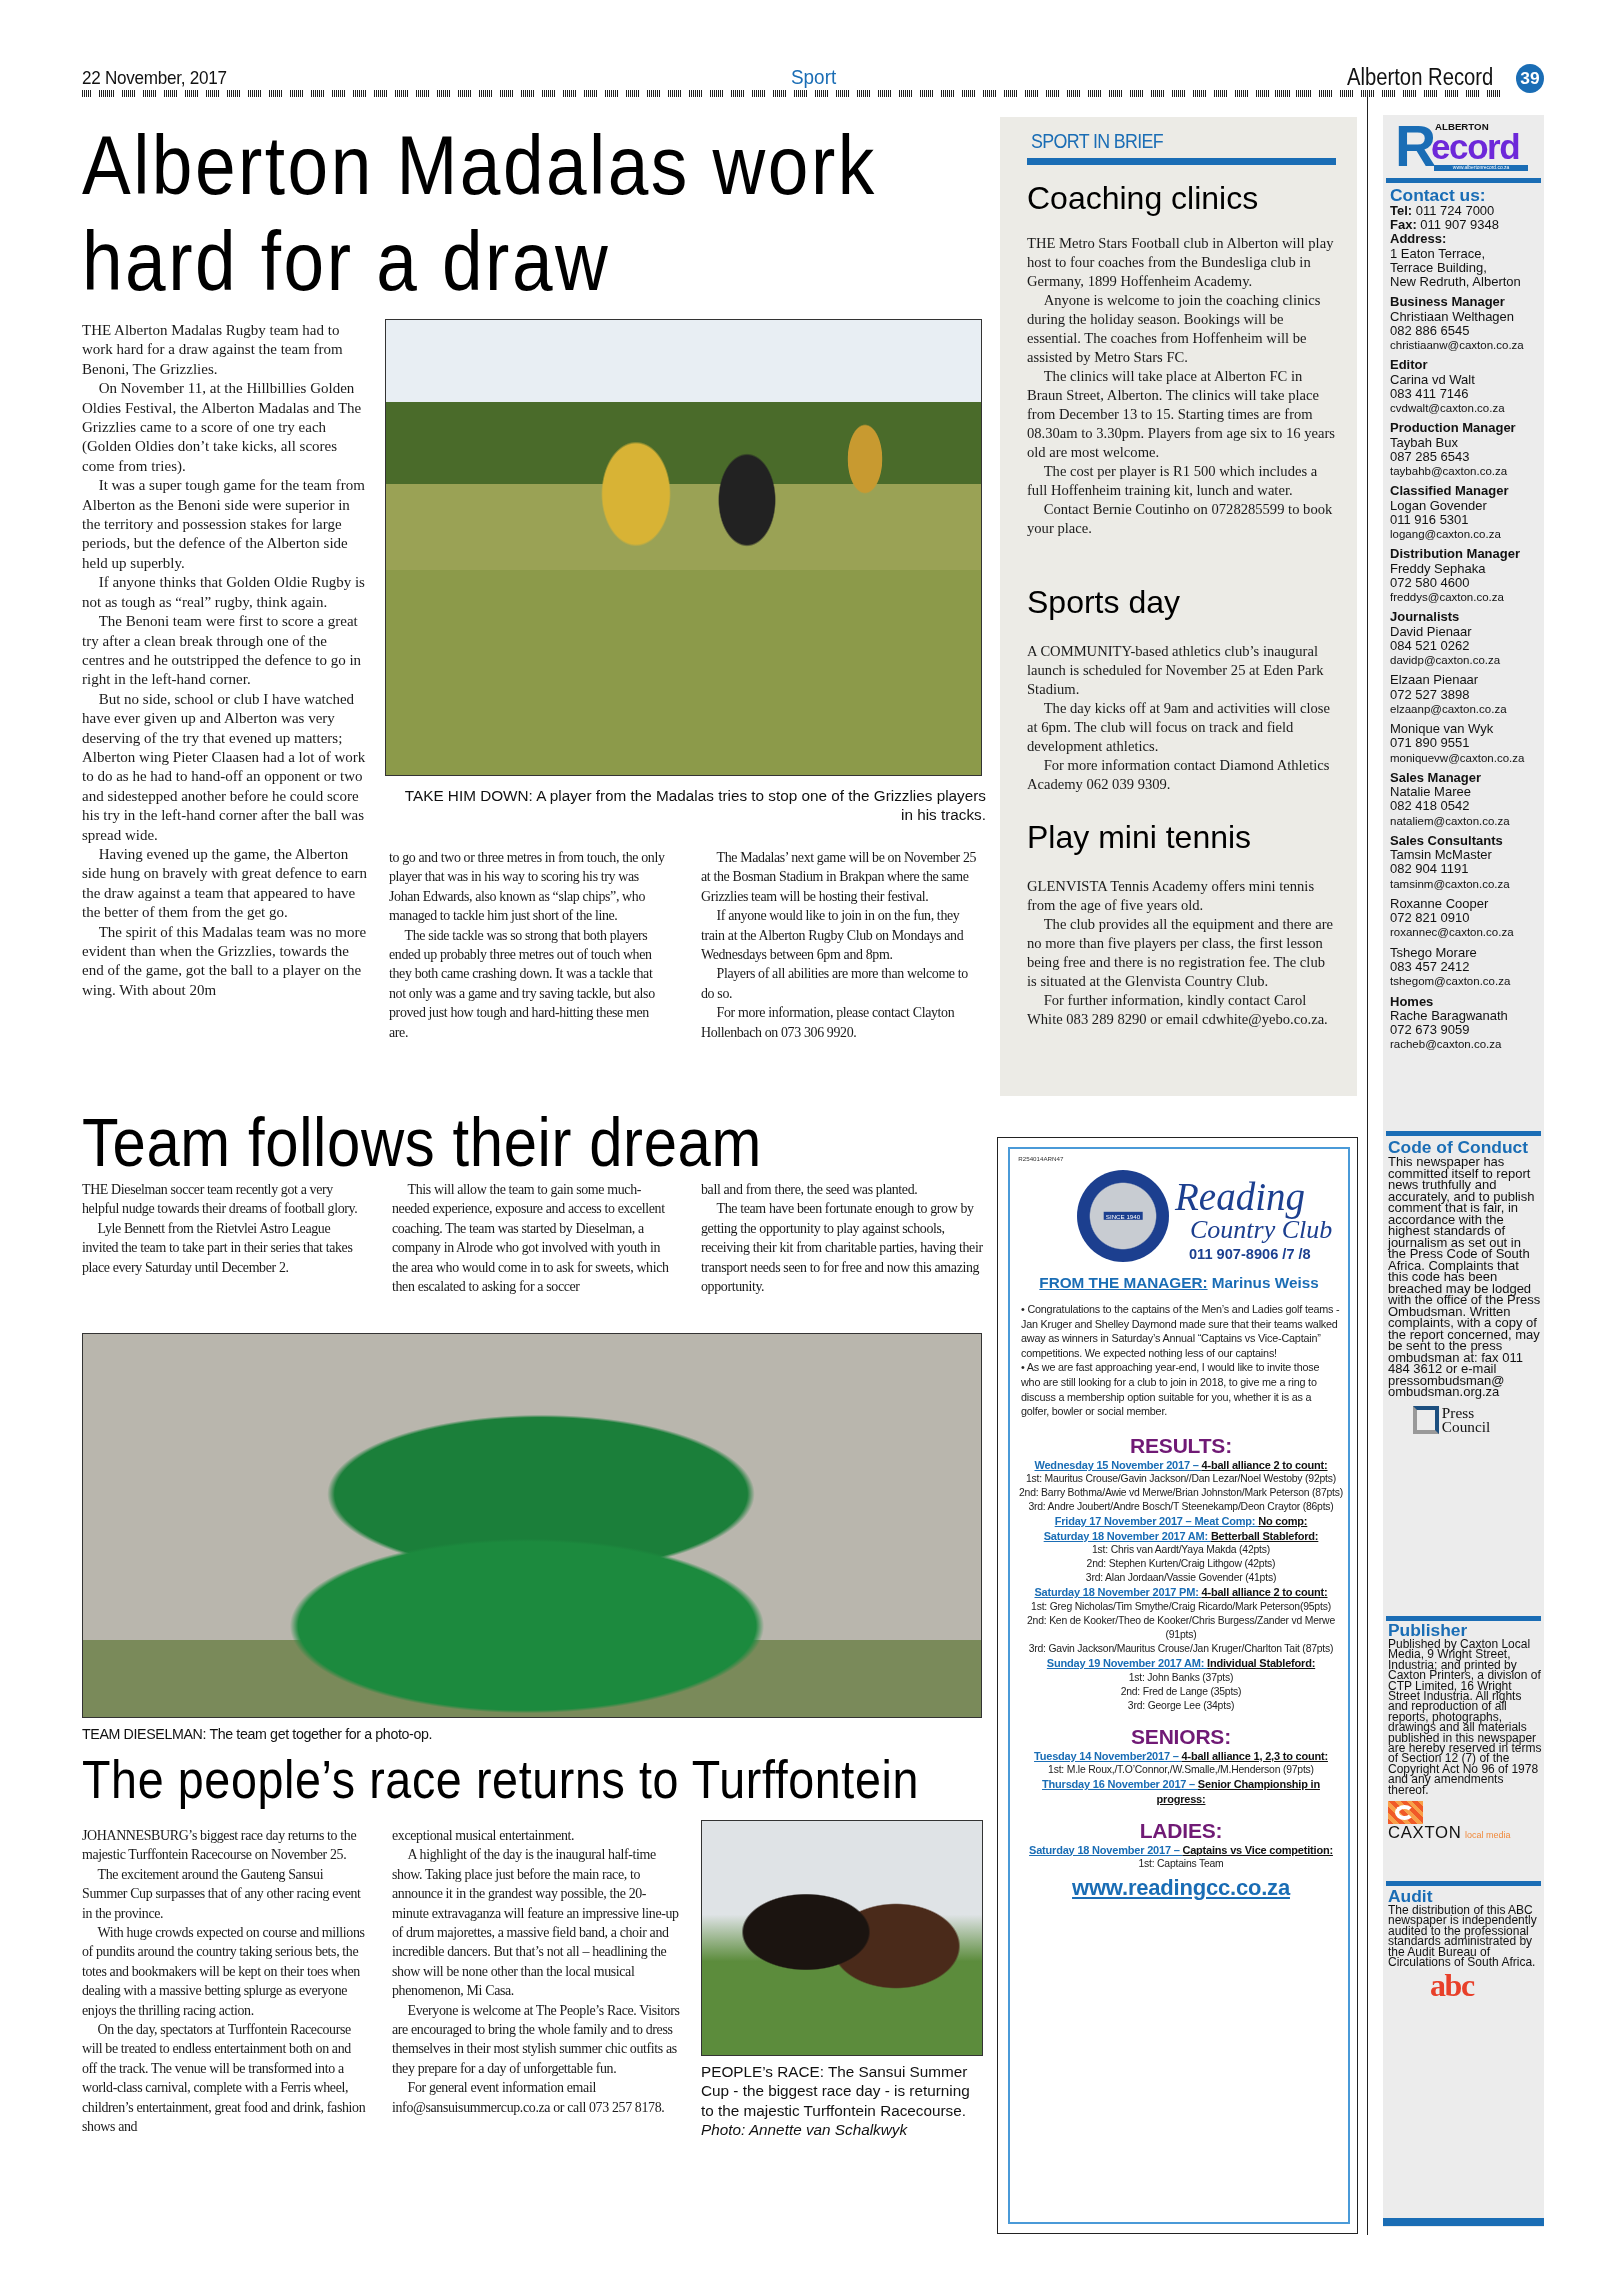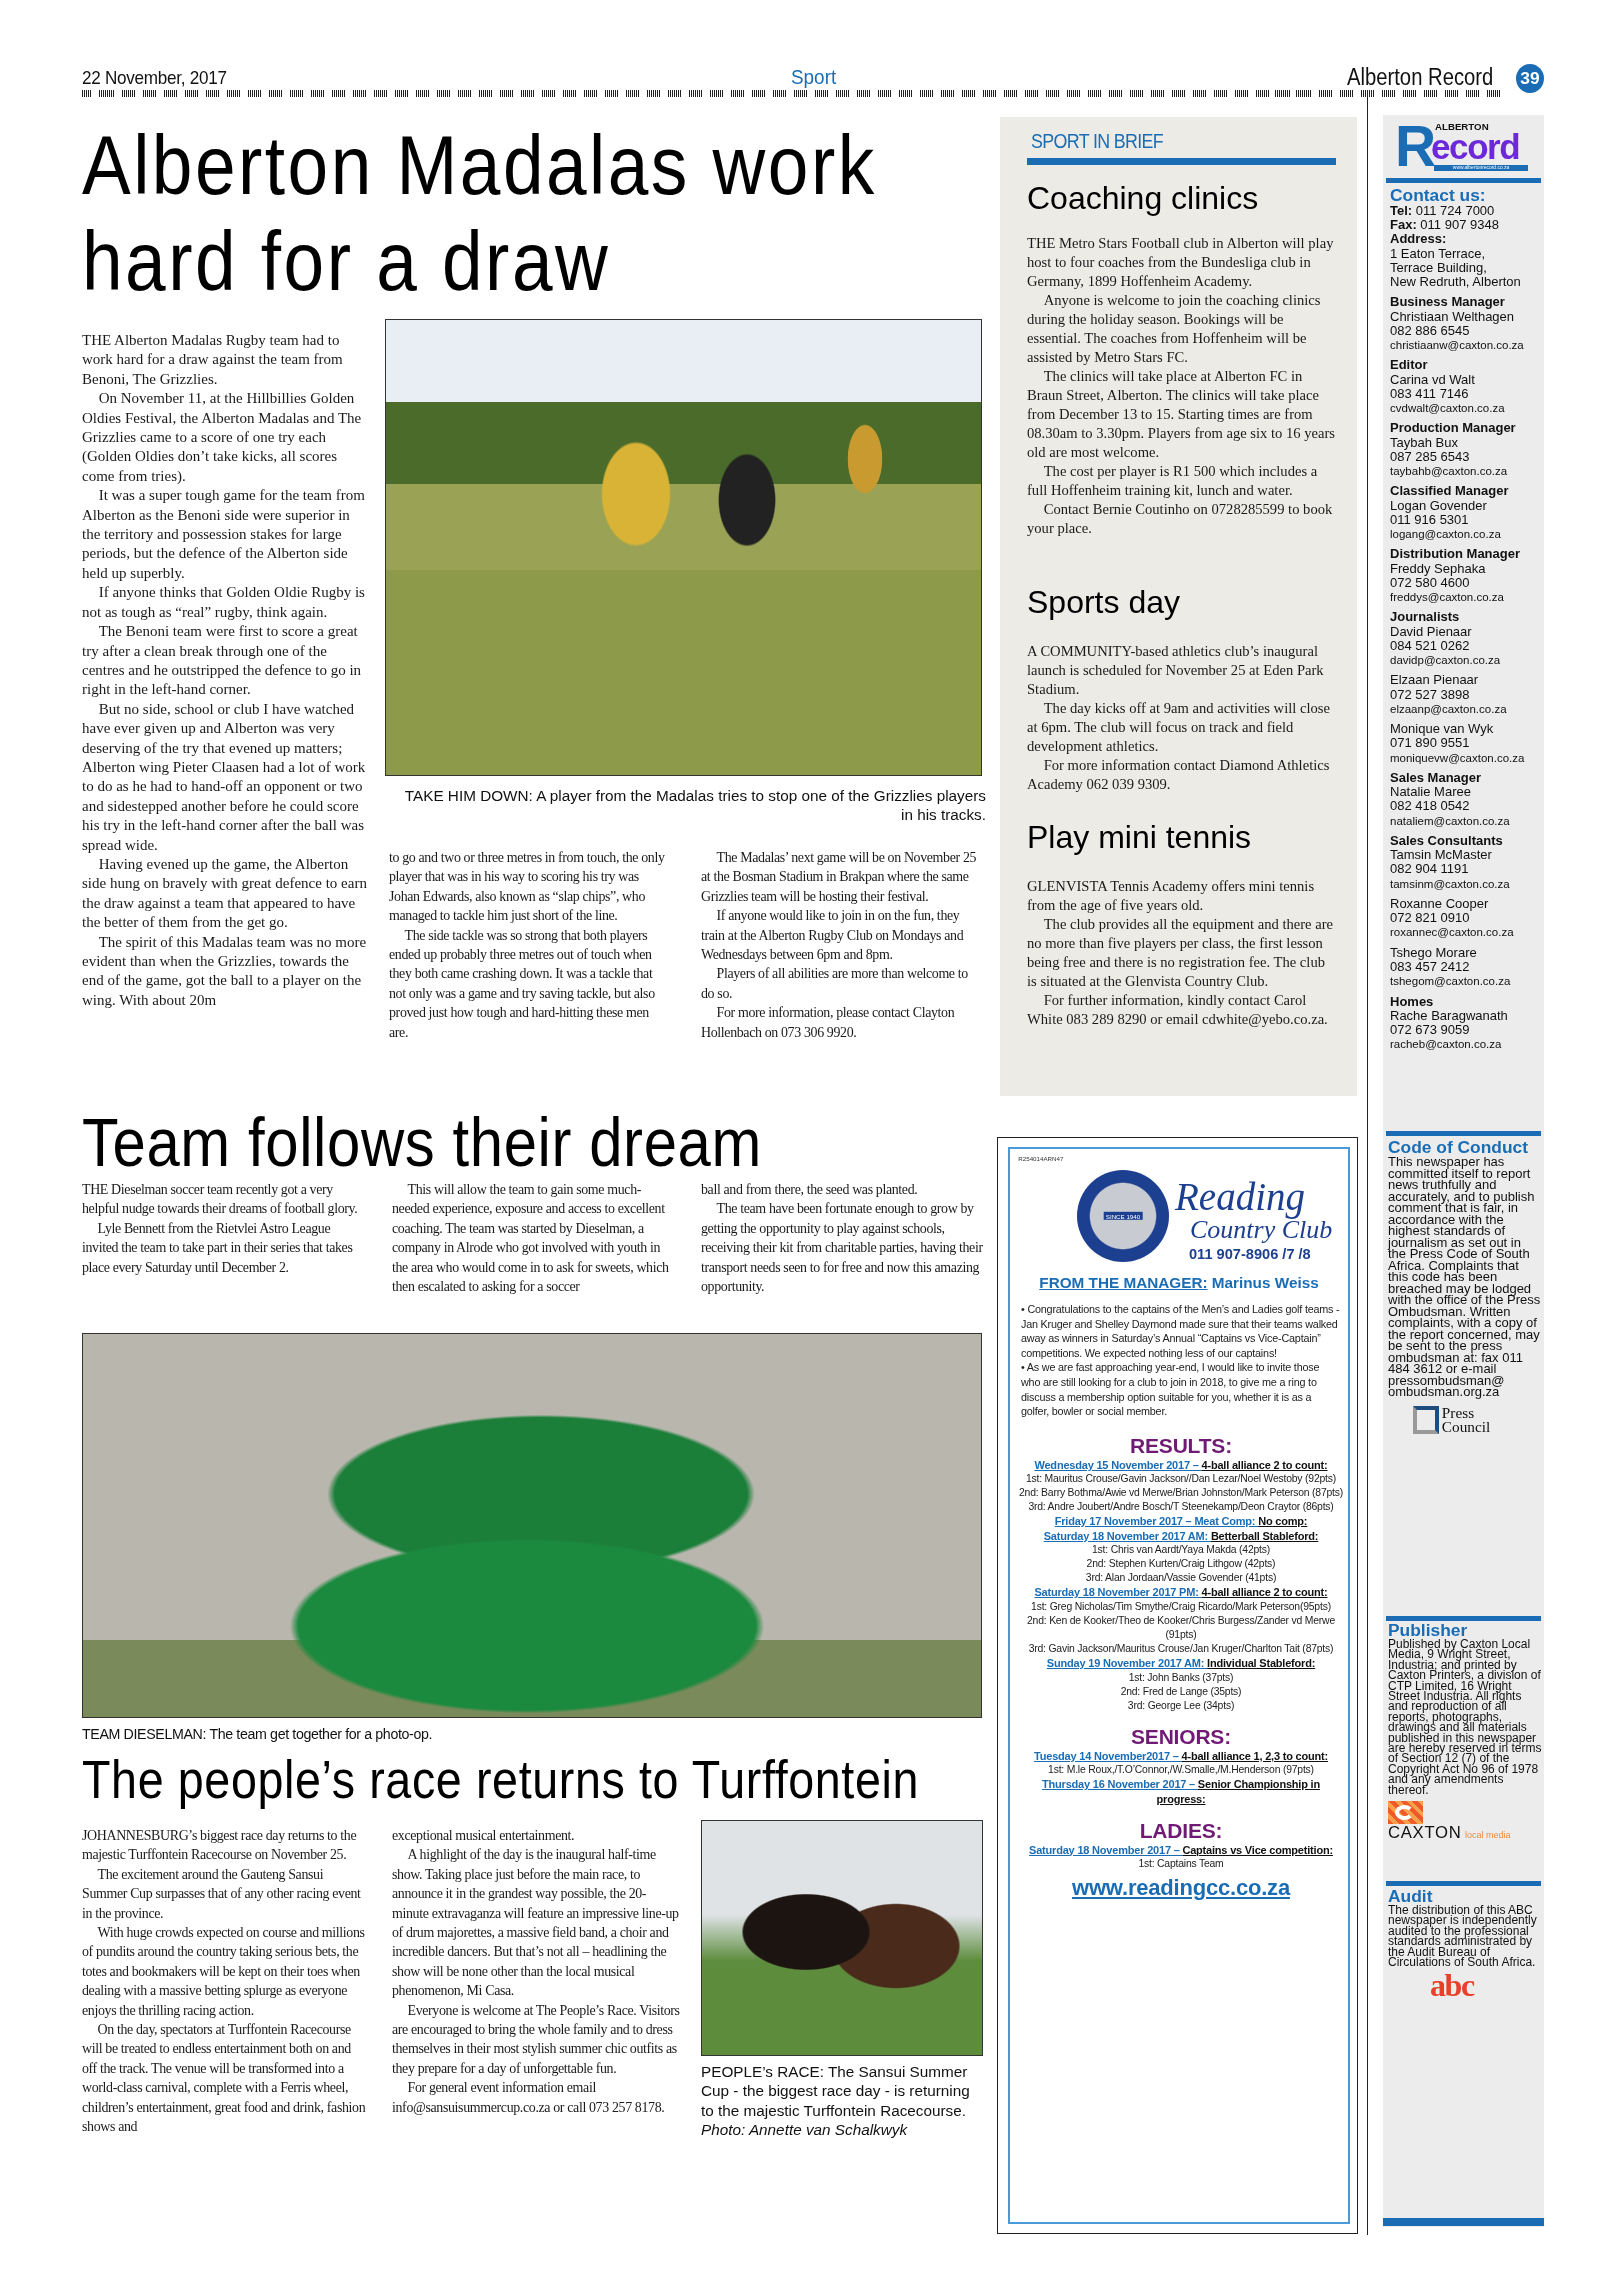--- a/index.html
+++ b/index.html
@@ -95,21 +95,21 @@
 <div class="abs hdr-paper">Alberton Record</div>
 <div class="abs hdr-badge">39</div>
 <div class="abs hdr-rule"></div>
 <div class="abs vrule"></div>
 
 <div class="abs headline h-rugby">
   <div>Alberton Madalas work</div>
   <div>hard for a draw</div>
 </div>
 
-<div class="abs col" style="left:82px; top:331px; width:286px;">
+<div class="abs col" style="left:82px; top:321px; width:286px;">
   <p class="first">THE Alberton Madalas Rugby team had to work hard for a draw against the team from Benoni, The Grizzlies.</p>
   <p>On November 11, at the Hillbillies Golden Oldies Festival, the Alberton Madalas and The Grizzlies came to a score of one try each (Golden Oldies don’t take kicks, all scores come from tries).</p>
   <p>It was a super tough game for the team from Alberton as the Benoni side were superior in the territory and possession stakes for large periods, but the defence of the Alberton side held up superbly.</p>
   <p>If anyone thinks that Golden Oldie Rugby is not as tough as “real” rugby, think again.</p>
   <p>The Benoni team were first to score a great try after a clean break through one of the centres and he outstripped the defence to go in right in the left-hand corner.</p>
   <p>But no side, school or club I have watched have ever given up and Alberton was very deserving of the try that evened up matters; Alberton wing Pieter Claasen had a lot of work to do as he had to hand-off an opponent or two and sidestepped another before he could score his try in the left-hand corner after the ball was spread wide.</p>
   <p>Having evened up the game, the Alberton side hung on bravely with great defence to earn the draw against a team that appeared to have the better of them from the get go.</p>
   <p>The spirit of this Madalas team was no more evident than when the Grizzlies, towards the end of the game, got the ball to a player on the wing. With about 20m</p>
 </div>
 

